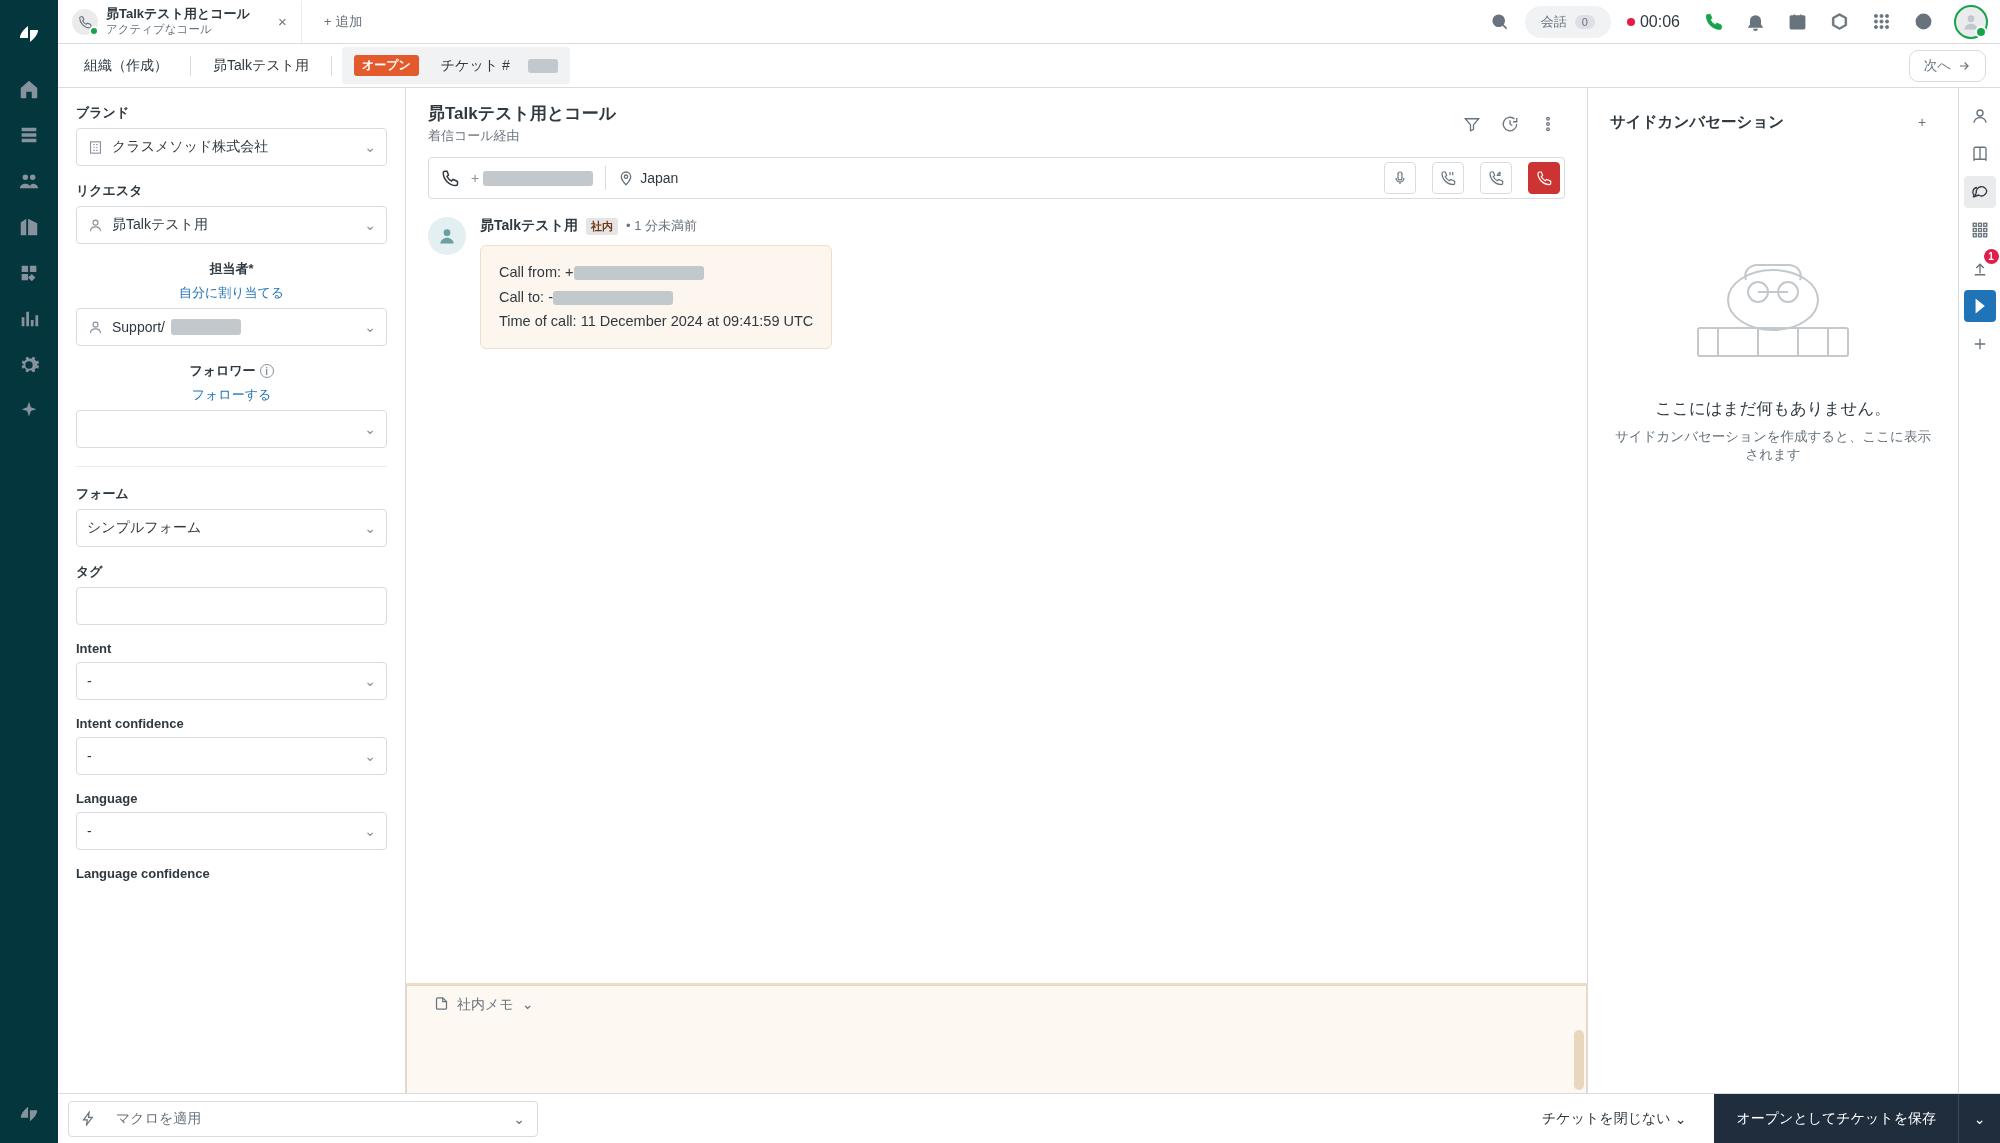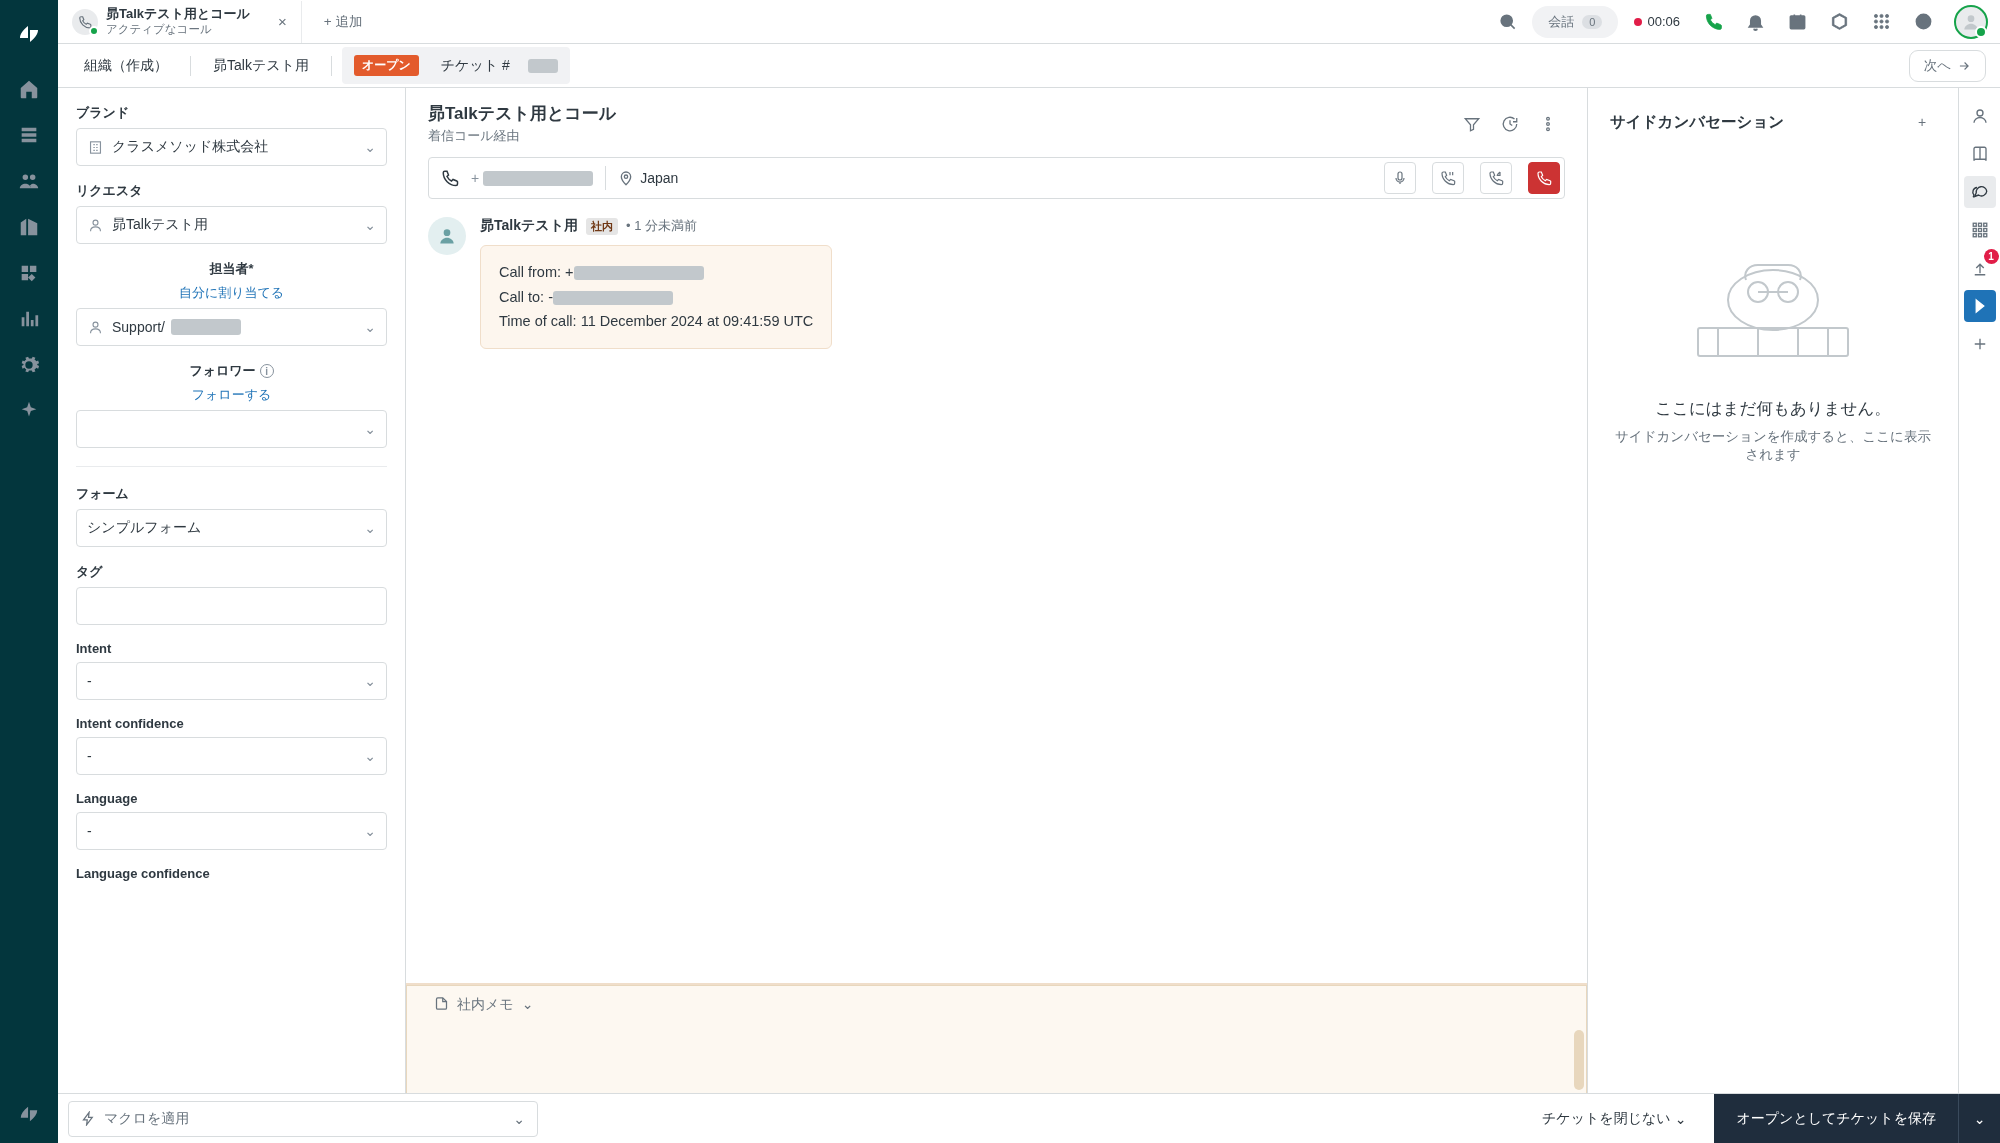--- a/index.html
+++ b/index.html
@@ -26,21 +26,21 @@
 .tab-text { display:flex; flex-direction:column; line-height:1.25; }
 .tab-title { font-size: 13px; font-weight: 600; }
 .tab-sub { font-size: 11.5px; color: #68737d; }
 .tab .close { margin-left: 20px; color: #68737d; font-size: 15px; }
 .add-tab { color: #68737d; padding: 0 14px; cursor: pointer; display:flex; align-items:center; gap:4px; font-size:13.5px; }
 .topbar-spacer { flex: 1; }
 .top-icon { width: 34px; height: 34px; display:flex; align-items:center; justify-content:center; color:#68737d; cursor:pointer; border-radius:4px; }
 .top-icon svg { width:19px; height:19px; fill: currentColor; stroke: currentColor; }
 .conv-pill { background: #f1f2f4; border-radius: 16px; height: 32px; padding: 0 16px; display:flex; align-items:center; gap:8px; cursor:pointer; font-size:13px; color:#68737d; }
 .conv-pill .count { background:#dcdfe3; border-radius:10px; padding:1px 7px; font-size:11px; }
-.rec-timer { display:flex; align-items:center; gap:5px; font-size:13px; color:#2f3941; padding:0 8px; }
+.rec-timer { display:flex; align-items:center; gap:5px; font-size:16px; color:#2f3941; padding:0 8px; }
 .rec-dot { width:8px; height:8px; border-radius:50%; background:#e11d48; }
 .talk-phone { color:#16a34a !important; }
 .avatar-top { width: 34px; height: 34px; border-radius: 50%; border: 2px solid #16a34a; background:#e9ebed; position:relative; display:flex; align-items:center; justify-content:center; margin-left:6px; }
 .avatar-top .dot { position:absolute; right:-1px; bottom:-1px; width:12px; height:12px; border-radius:50%; background:#16a34a; border:2px solid #fff; }
 
 
 .crumbs { height: 44px; display:flex; align-items:center; padding: 0 14px; border-bottom: 1px solid #d8dcde; gap: 10px; }
 .crumb-seg { padding: 8px 12px; border-radius: 4px; cursor:pointer; font-size:14px; color:#2f3941; }
 .crumb-sep { width:1px; height:20px; background:#d8dcde; }
 .status-badge { background:#e35b2c; color:#fff; font-size:12px; padding:2px 8px; border-radius:3px; font-weight:600; margin-right:4px; }
@@ -581,21 +581,21 @@
               <path d="M12 5v14M5 12h14"></path>
             </svg>
           </div>
       </div>
     </div>
   </div>
 </div>
 
 <div class="footer">
   <div class="macro">
-    <span style="display:flex;align-items:center;gap:8px;">
+    <span style="display:flex;align-items:center;gap:20px;">
       <svg width="15" height="15" viewBox="0 0 24 24" fill="none" stroke="#68737d" stroke-width="2">
           <path d="M13 2L4 14h6l-1 8 9-12h-6l1-8z"></path>
         </svg>
       <span>マクロを適用</span>
     </span>
     <span>⌄</span>
   </div>
   <div class="footer-spacer"></div>
   <div class="close-ticket">
     <span>チケットを閉じない</span>

